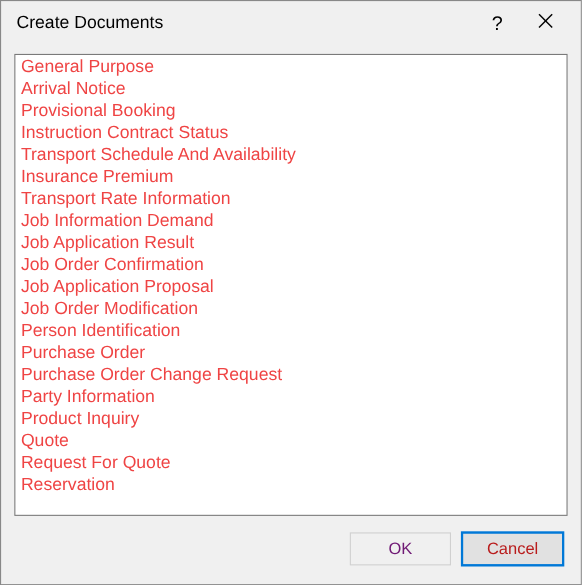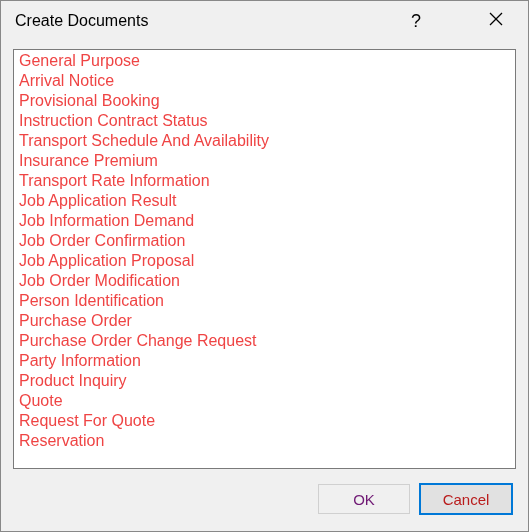--- a/index.html
+++ b/index.html
@@ -22,21 +22,20 @@
     display: flex;
     flex-direction: column;
   }
   .titlebar {
     height: 40px;
     display: flex;
     align-items: center;
     padding: 0 10px 0 14px;
     font-size: 16px;
     color: #000;
-    gap: 36px;
   }
   .titlebar .title {
     flex: 1;
   }
   .titlebar .tb-btn {
     width: 44px;
     height: 38px;
     display: flex;
     align-items: center;
     justify-content: center;
@@ -137,22 +136,22 @@
   <div class="content">
     <div class="listbox" id="listbox">
 
     <div class="item">General Purpose</div>
         <div class="item">Arrival Notice</div>
         <div class="item">Provisional Booking</div>
         <div class="item">Instruction Contract Status</div>
         <div class="item">Transport Schedule And Availability</div>
         <div class="item">Insurance Premium</div>
         <div class="item">Transport Rate Information</div>
+        <div class="item">Job Information Demand</div>
         <div class="item">Job Application Result</div>
-        <div class="item">Job Information Demand</div>
         <div class="item">Job Order Confirmation</div>
         <div class="item">Job Application Proposal</div>
         <div class="item">Job Order Modification</div>
         <div class="item">Person Identification</div>
         <div class="item">Purchase Order</div>
         <div class="item">Purchase Order Change Request</div>
         <div class="item">Party Information</div>
         <div class="item">Product Inquiry</div>
         <div class="item">Quote</div>
         <div class="item">Request For Quote</div>

